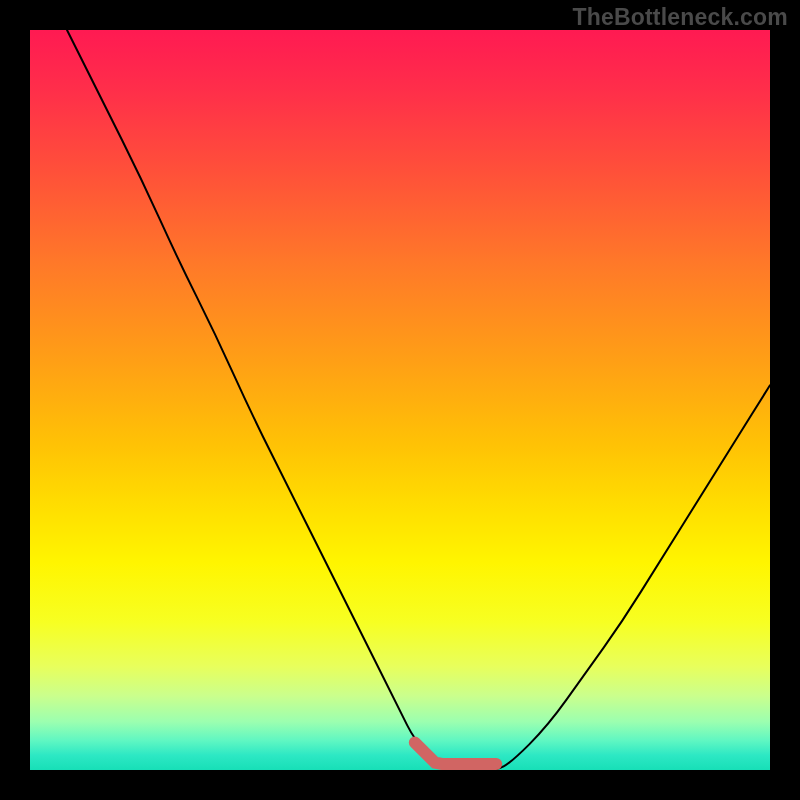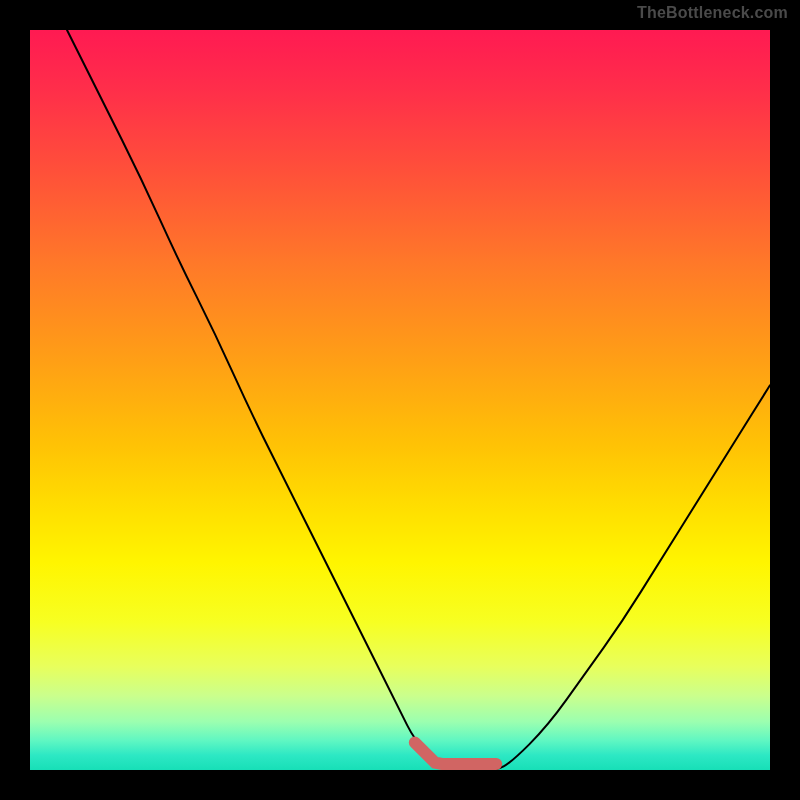--- a/index.html
+++ b/index.html
@@ -15,21 +15,21 @@
     position: relative;
     width: 800px;
     height: 800px;
     background: #000;
   }
   .watermark {
     position: absolute;
     top: 4px;
     right: 12px;
     color: #4a4a4a;
-    font-size: 16px;
+    font-size: 23px;
     font-weight: 600;
     letter-spacing: 0.2px;
     z-index: 50;
   }
   .plot {
     position: absolute;
     left: 30px;
     top: 30px;
     width: 740px;
     height: 740px;

